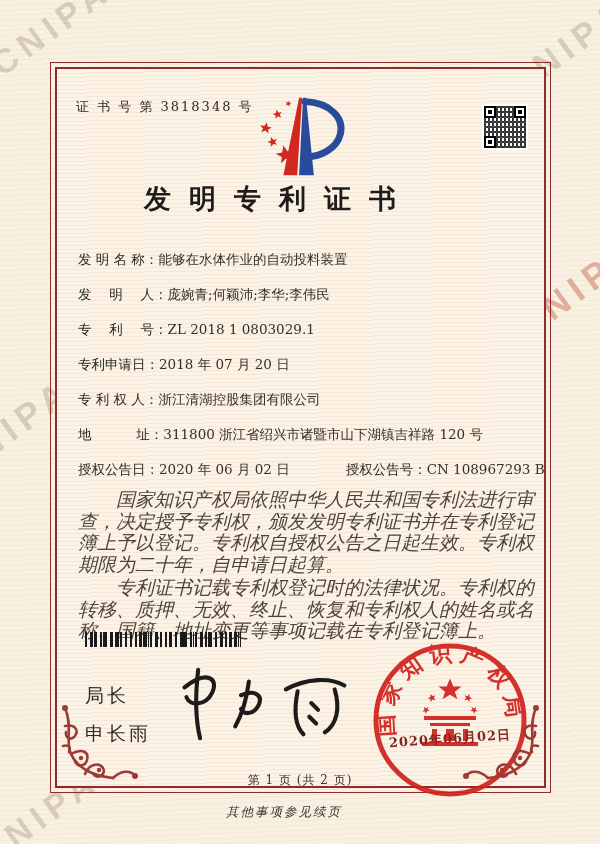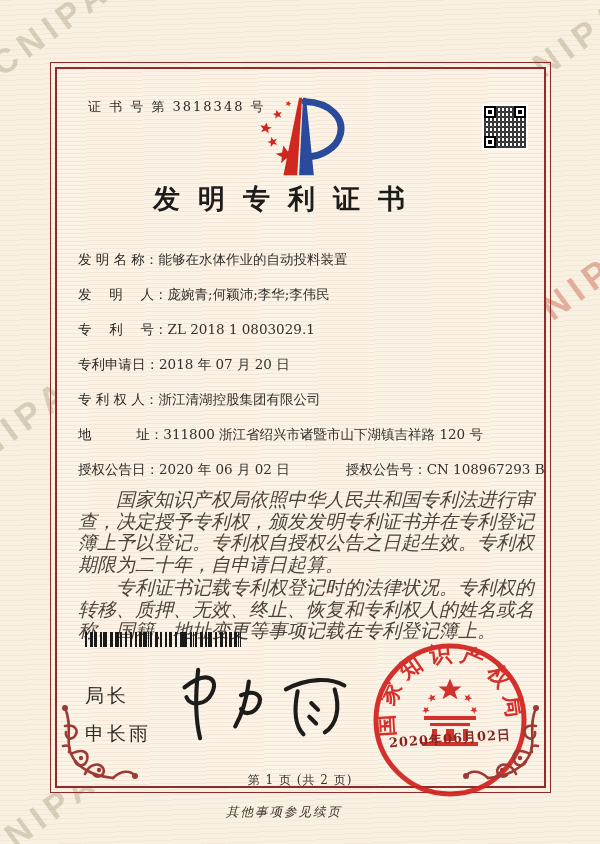--- a/index.html
+++ b/index.html
@@ -27,38 +27,38 @@
   
   .wm{
     position:absolute;font-family:"Liberation Sans","DejaVu Sans",sans-serif;
     font-weight:bold;letter-spacing:7px;transform:rotate(-36deg);
     color:rgba(164,148,118,0.38);pointer-events:none;white-space:nowrap;
   }
   .wm.f{color:rgba(190,168,130,0.16);}
   .wm.r{color:rgba(205,110,88,0.50);}
   
   .cert-no{
-    position:absolute;left:76px;top:98px;font-size:13px;color:#2e2b27;letter-spacing:2px;margin-left:12px;
+    position:absolute;left:76px;top:98px;font-size:13px;color:#2e2b27;letter-spacing:2px;
   }
   .logo{position:absolute;left:252px;top:92px;width:108px;height:92px;}
   .qr{
     position:absolute;left:482px;top:104px;width:46px;height:46px;background:#fff;
   }
   .qr-noise{
     position:absolute;inset:2px;
     background-image:
       repeating-linear-gradient(90deg,#111 0 2px,transparent 2px 4px),
       repeating-linear-gradient(0deg,#111 0 2px,transparent 2px 5px);
     background-blend-mode:screen;opacity:.85;
   }
   .qf{position:absolute;width:12px;height:12px;border:2px solid #000;background:#fff;box-sizing:border-box;}
   .qf::after{content:"";position:absolute;inset:2px;background:#000;}
   .qf.tl{left:2px;top:2px}.qf.tr{right:2px;top:2px}.qf.bl{left:2px;bottom:2px}
   .title{
-    position:absolute;left:17px;top:181px;width:524px;text-align:center;
+    position:absolute;left:8px;top:181px;width:524px;text-align:center;
     font-size:27px;font-weight:bold;color:#1d1c1a;letter-spacing:18px;text-indent:18px;
   }
   
   .rows{position:absolute;left:78px;top:251px;width:460px;font-size:13.5px;color:#2b2925;}
   .row{height:14px;margin-bottom:21px;white-space:nowrap;}
   .row .lab{color:#2b2925;}
   .row .val{color:#33302b;}
   .grant-pair{display:inline-block;}
   .grant-gap{display:inline-block;width:56px;}
   

